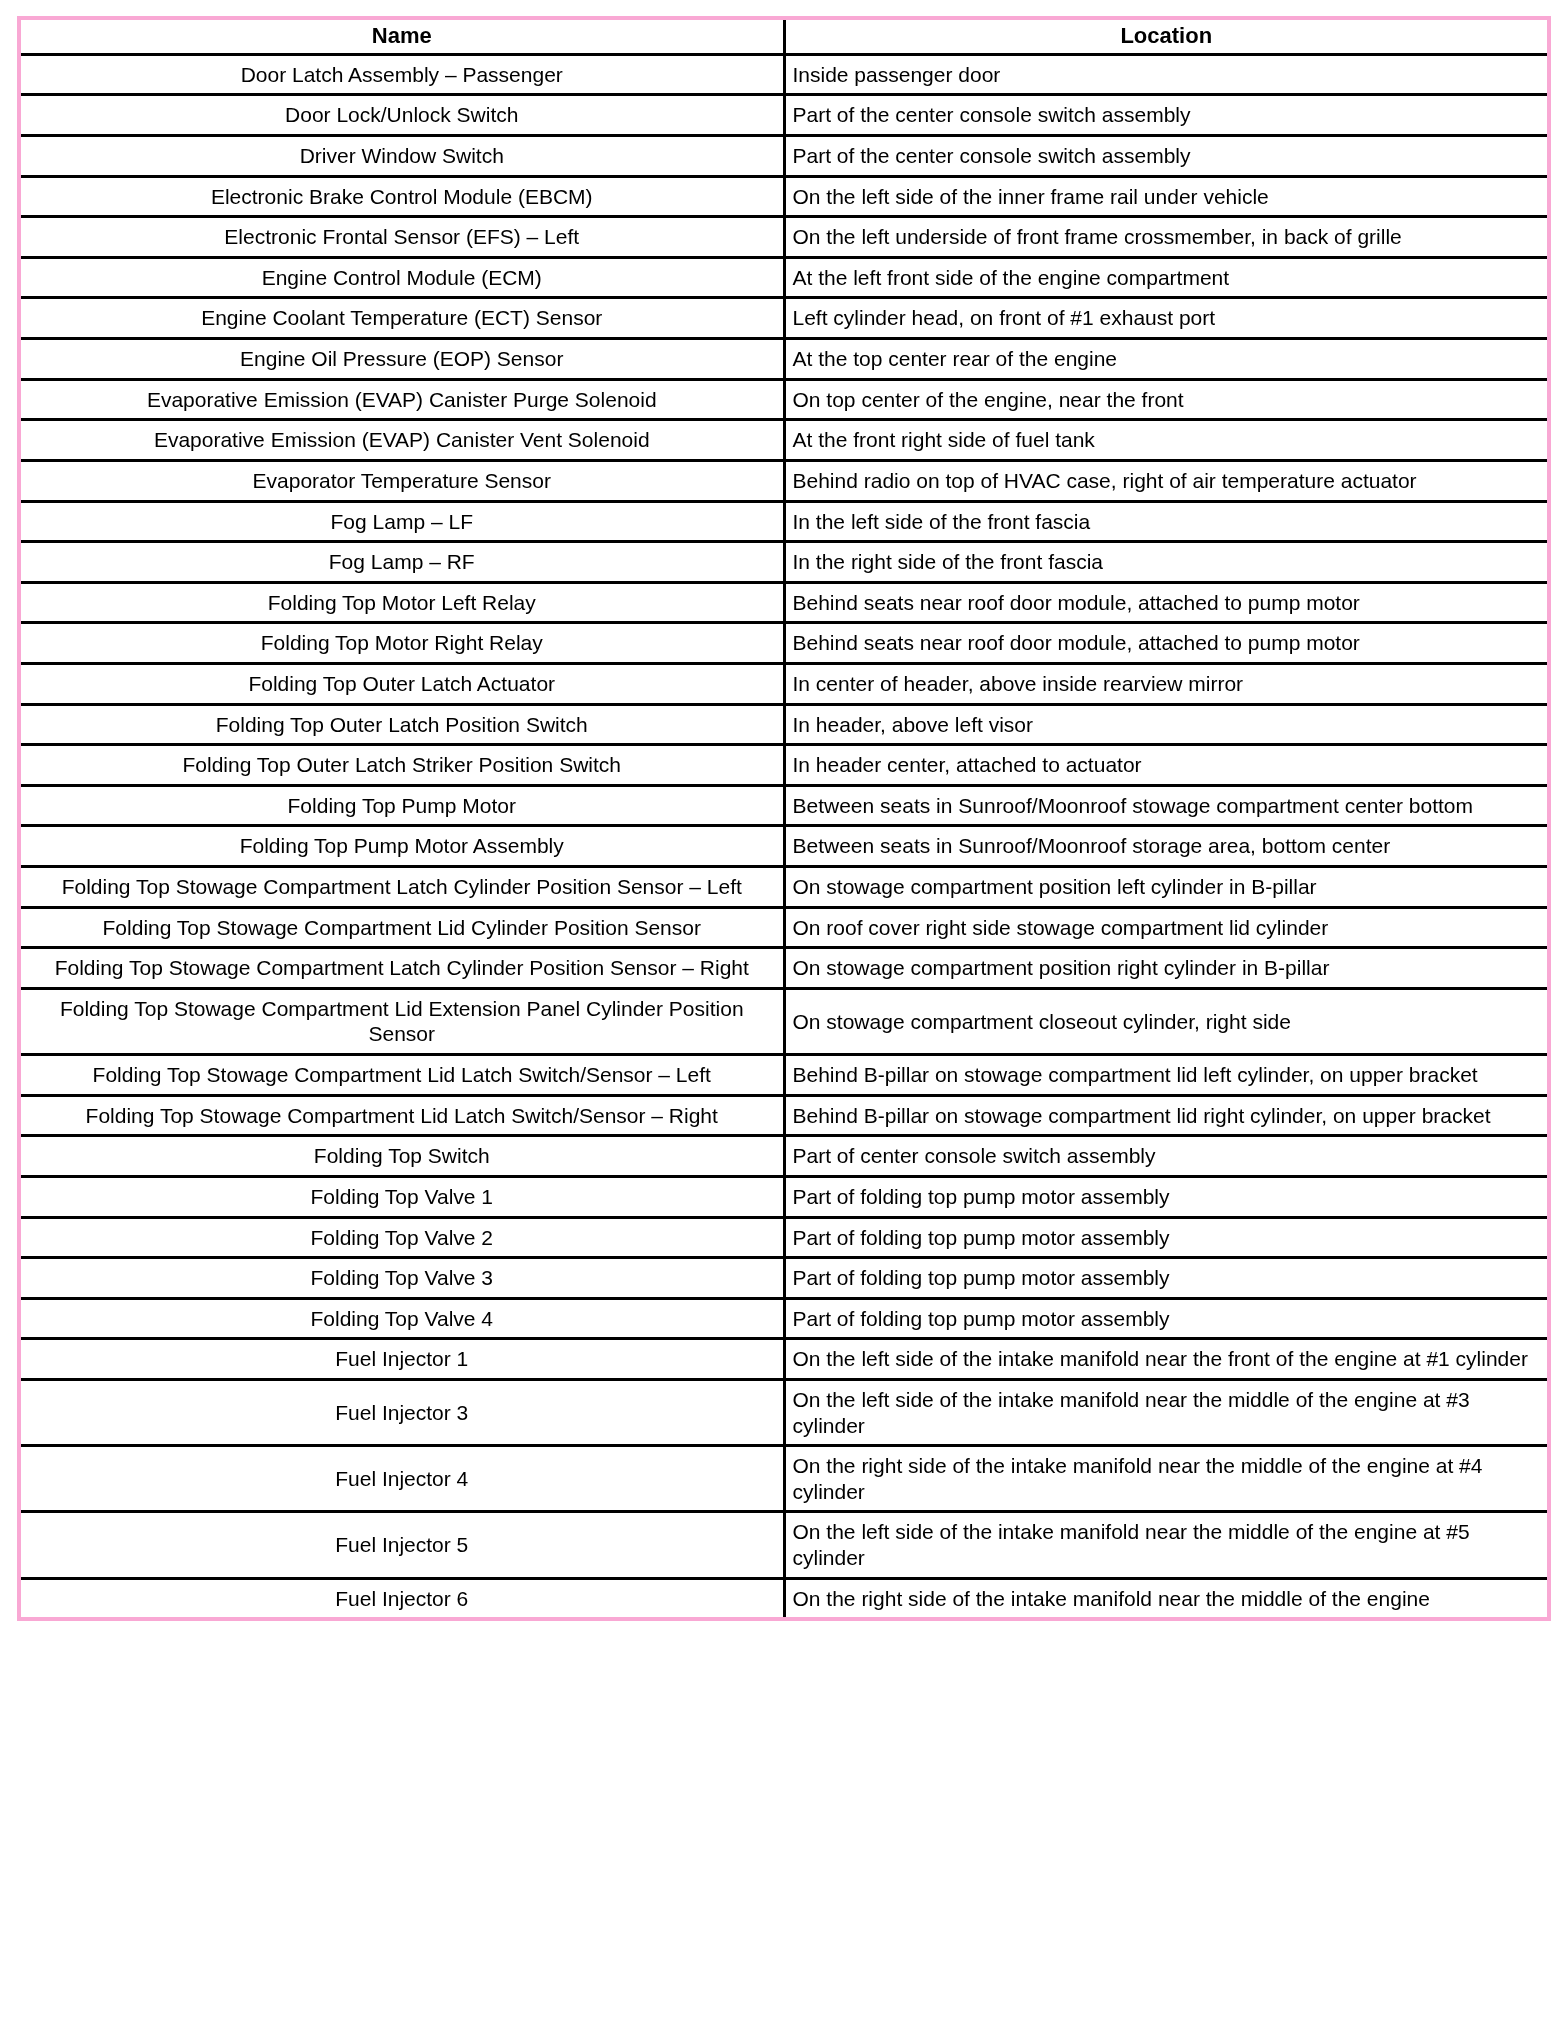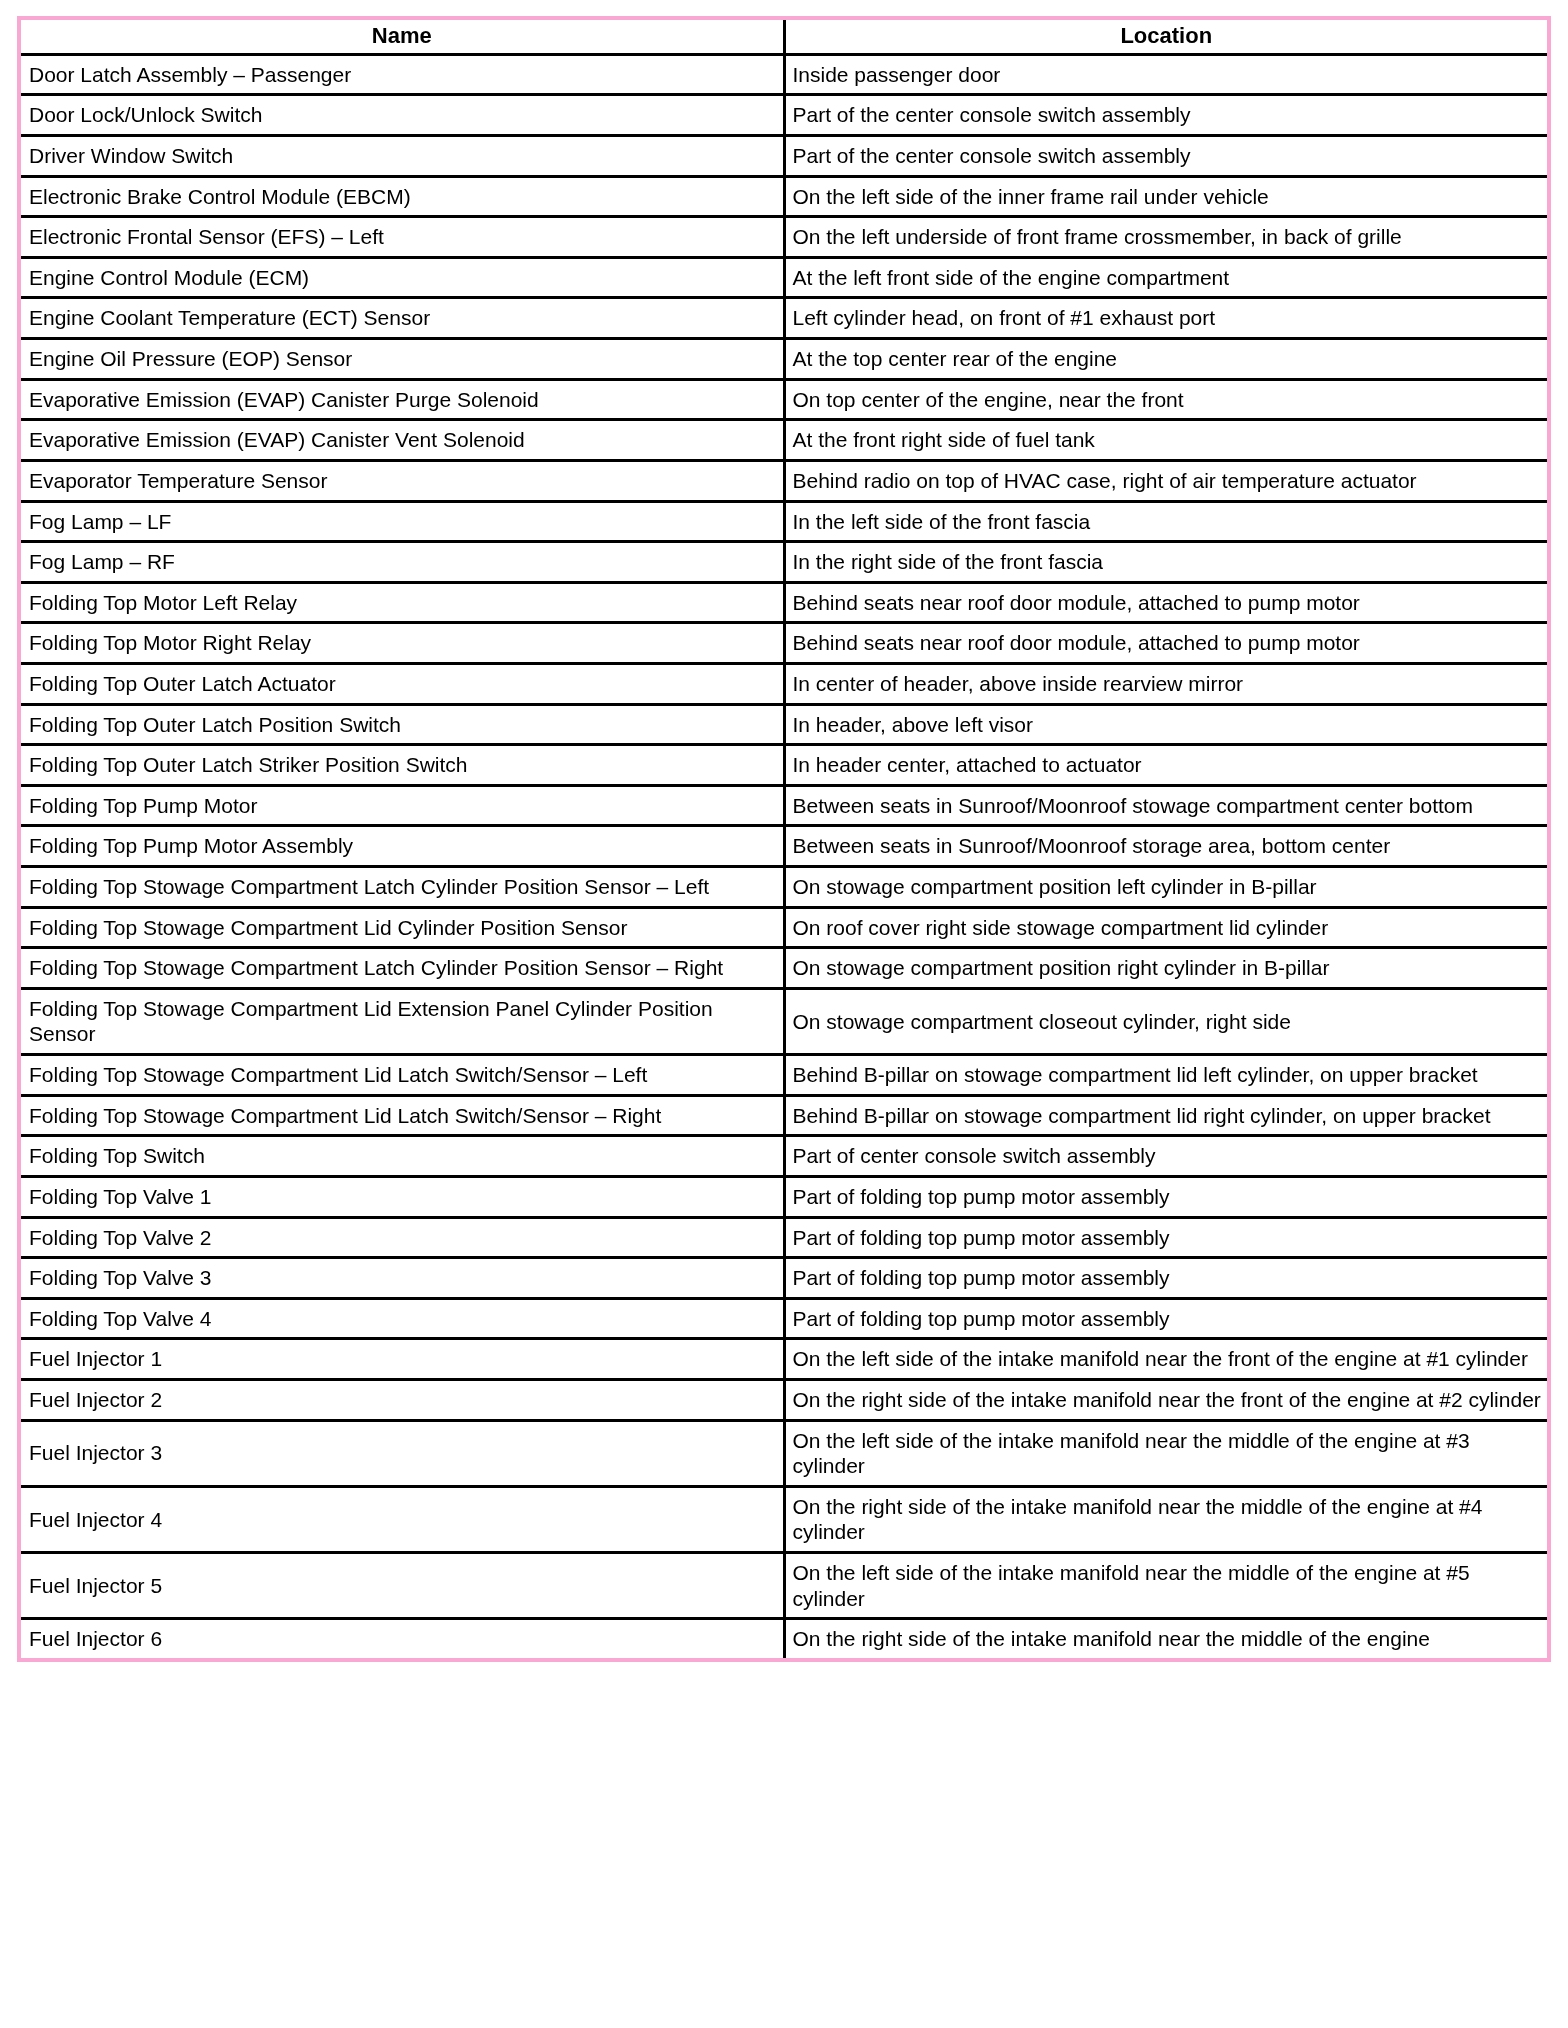--- a/index.html
+++ b/index.html
@@ -33,21 +33,21 @@
     box-sizing: border-box;
   }
   table.loc-table th {
     font-weight: bold;
     text-align: center;
     padding: 3px 4px;
     font-size: 22px;
   }
   td.name-cell {
     width: 48%;
-    text-align: left;
+    text-align: center;
     padding: 6px 8px;
   }
   td.loc-cell {
     text-align: left;
     padding: 6px 4px 6px 7px;
     margin-left: 8px;
   }
 </style>
 </head>
 <body>
@@ -183,24 +183,20 @@
         </tr>
         <tr>
           <td class="name-cell">Folding Top Valve 4</td>
           <td class="loc-cell">Part of folding top pump motor assembly</td>
         </tr>
         <tr>
           <td class="name-cell">Fuel Injector 1</td>
           <td class="loc-cell">On the left side of the intake manifold near the front of the engine at #1 cylinder</td>
         </tr>
         <tr>
-          <td class="name-cell">Fuel Injector 2</td>
-          <td class="loc-cell">On the right side of the intake manifold near the front of the engine at #2 cylinder</td>
-        </tr>
-        <tr>
           <td class="name-cell">Fuel Injector 3</td>
           <td class="loc-cell">On the left side of the intake manifold near the middle of the engine at #3 cylinder</td>
         </tr>
         <tr>
           <td class="name-cell">Fuel Injector 4</td>
           <td class="loc-cell">On the right side of the intake manifold near the middle of the engine at #4 cylinder</td>
         </tr>
         <tr>
           <td class="name-cell">Fuel Injector 5</td>
           <td class="loc-cell">On the left side of the intake manifold near the middle of the engine at #5 cylinder</td>

